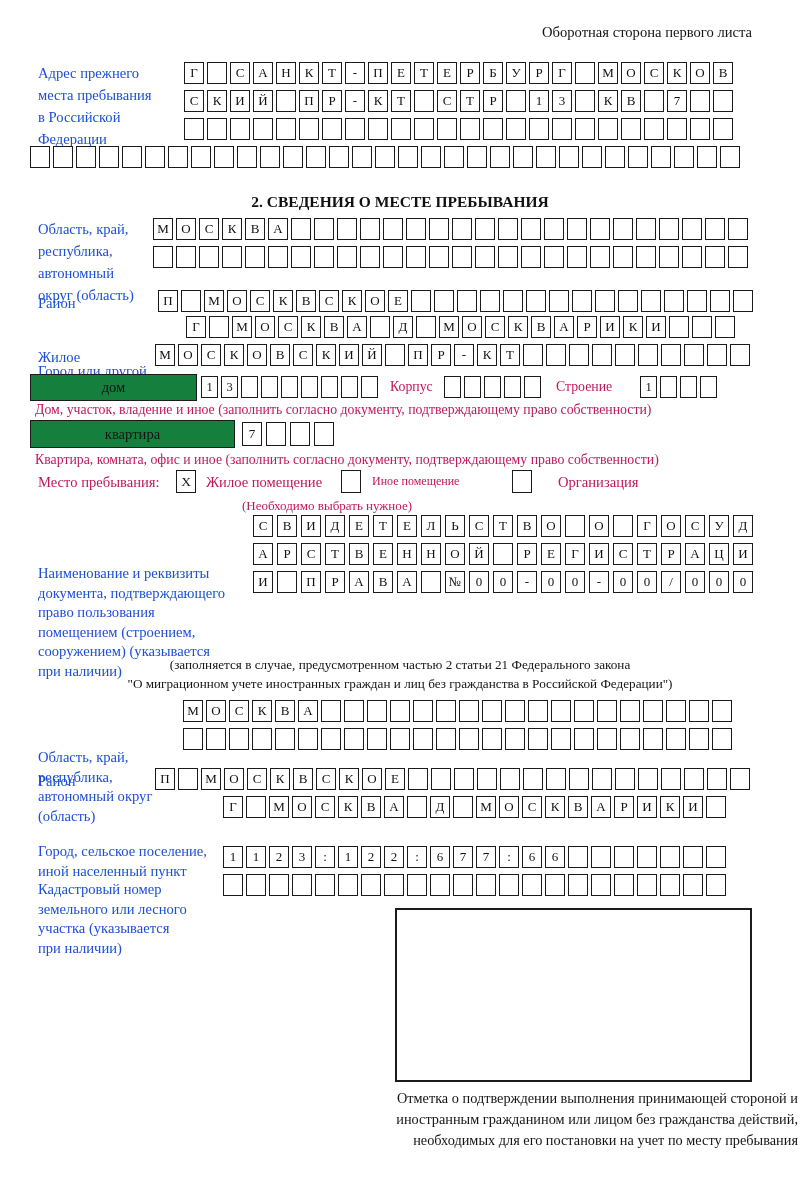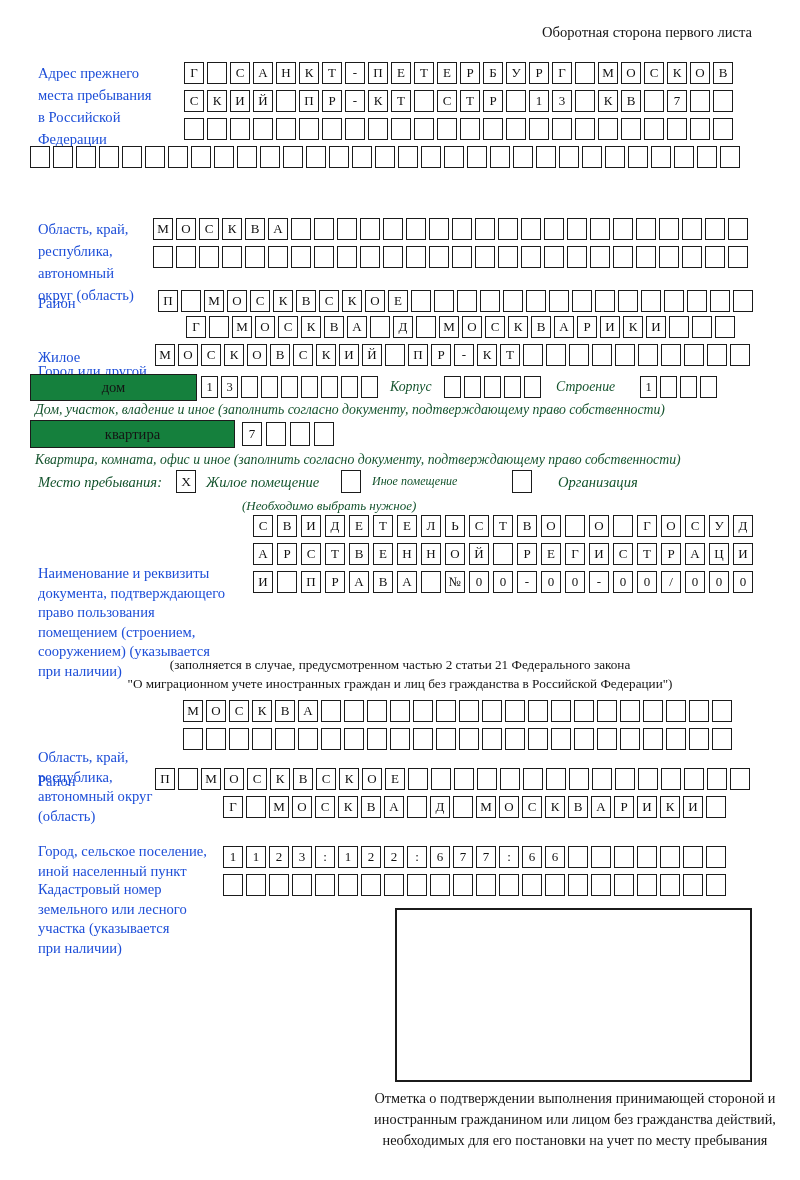--- a/index.html
+++ b/index.html
@@ -2,41 +2,41 @@
 <html><head>
 <meta charset="utf-8">
 <style>
   html,body{margin:0;padding:0;background:#ffffff;}
   .page{
     position:relative;width:800px;height:1180px;background:#ffffff;
     font-family:"Liberation Serif","DejaVu Serif",serif;color:#141414;overflow:hidden;
   }
   .label{position:absolute;font-size:14.6px;line-height:22px;white-space:pre-line;color:#1d4ed8;}
   .label.tight{line-height:19.5px;margin-top:48px;}
-  .caption{position:absolute;font-size:13.8px;color:#14532d;white-space:nowrap;font-style:italic;}
+  .caption{position:absolute;font-size:13.8px;color:#be185d;white-space:nowrap;}
   .note{position:absolute;left:0;right:0;text-align:center;font-size:13px;color:#141414;}
   .title{position:absolute;left:0;right:0;text-align:center;font-weight:bold;font-size:15.5px;color:#111;}
   .corner{position:absolute;top:24px;right:48px;font-size:14.6px;color:#141414;}
   .boxrow{position:absolute;display:flex;}
   .cell{
     box-sizing:border-box;display:inline-flex;align-items:center;justify-content:center;
     width:20px;height:22px;border:1.6px solid #1b1b1b;margin-right:3px;background:#fff;
     font-size:13px;line-height:20px;color:#111;
   }
   .doc .cell{margin-right:4px;}
   .small .cell{width:17px;height:22px;margin-right:3px;font-size:12.5px;}
   .kv .cell{width:20px;height:24px;margin-right:4px;}
   .chk{box-sizing:border-box;position:absolute;width:20px;height:23px;border:1.6px solid #1b1b1b;
     display:flex;align-items:center;justify-content:center;font-size:13.5px;background:#fff;}
   .widebox{
     box-sizing:border-box;position:absolute;border:1.7px solid #1b1b1b;background:#15803d;
     display:flex;align-items:center;justify-content:center;font-size:14.6px;color:#141414;
   }
   .stamp{box-sizing:border-box;position:absolute;border:2px solid #1b1b1b;background:#fff;}
-  .stampcap{position:absolute;left:352px;width:446px;top:1088px;text-align:center;
+  .stampcap{position:absolute;left:352px;width:446px;top:1088px;text-align:right;
     font-size:14.3px;line-height:21px;color:#141414;}
 </style>
 </head>
 <body>
 
 <div class="page">
 
   <div class="corner">Оборотная сторона первого листа</div>
 
   <div class="label" style="left:38px;top:62px">Адрес прежнего
@@ -148,20 +148,21 @@
       <span class="cell"></span>
       <span class="cell"></span>
       <span class="cell"></span>
       <span class="cell"></span>
       <span class="cell"></span>
       <span class="cell"></span>
       <span class="cell"></span>
       <span class="cell"></span>
     </div>
 
+  <div class="title" style="top:193px">2. СВЕДЕНИЯ О МЕСТЕ ПРЕБЫВАНИЯ</div>
 
   <div class="label" style="left:38px;top:218px">Область, край,
 республика,
 автономный
 округ (область)</div>
   <div class="boxrow" style="left:153px;top:218px">
       <span class="cell">М</span>
       <span class="cell">О</span>
       <span class="cell">С</span>
       <span class="cell">К</span>

